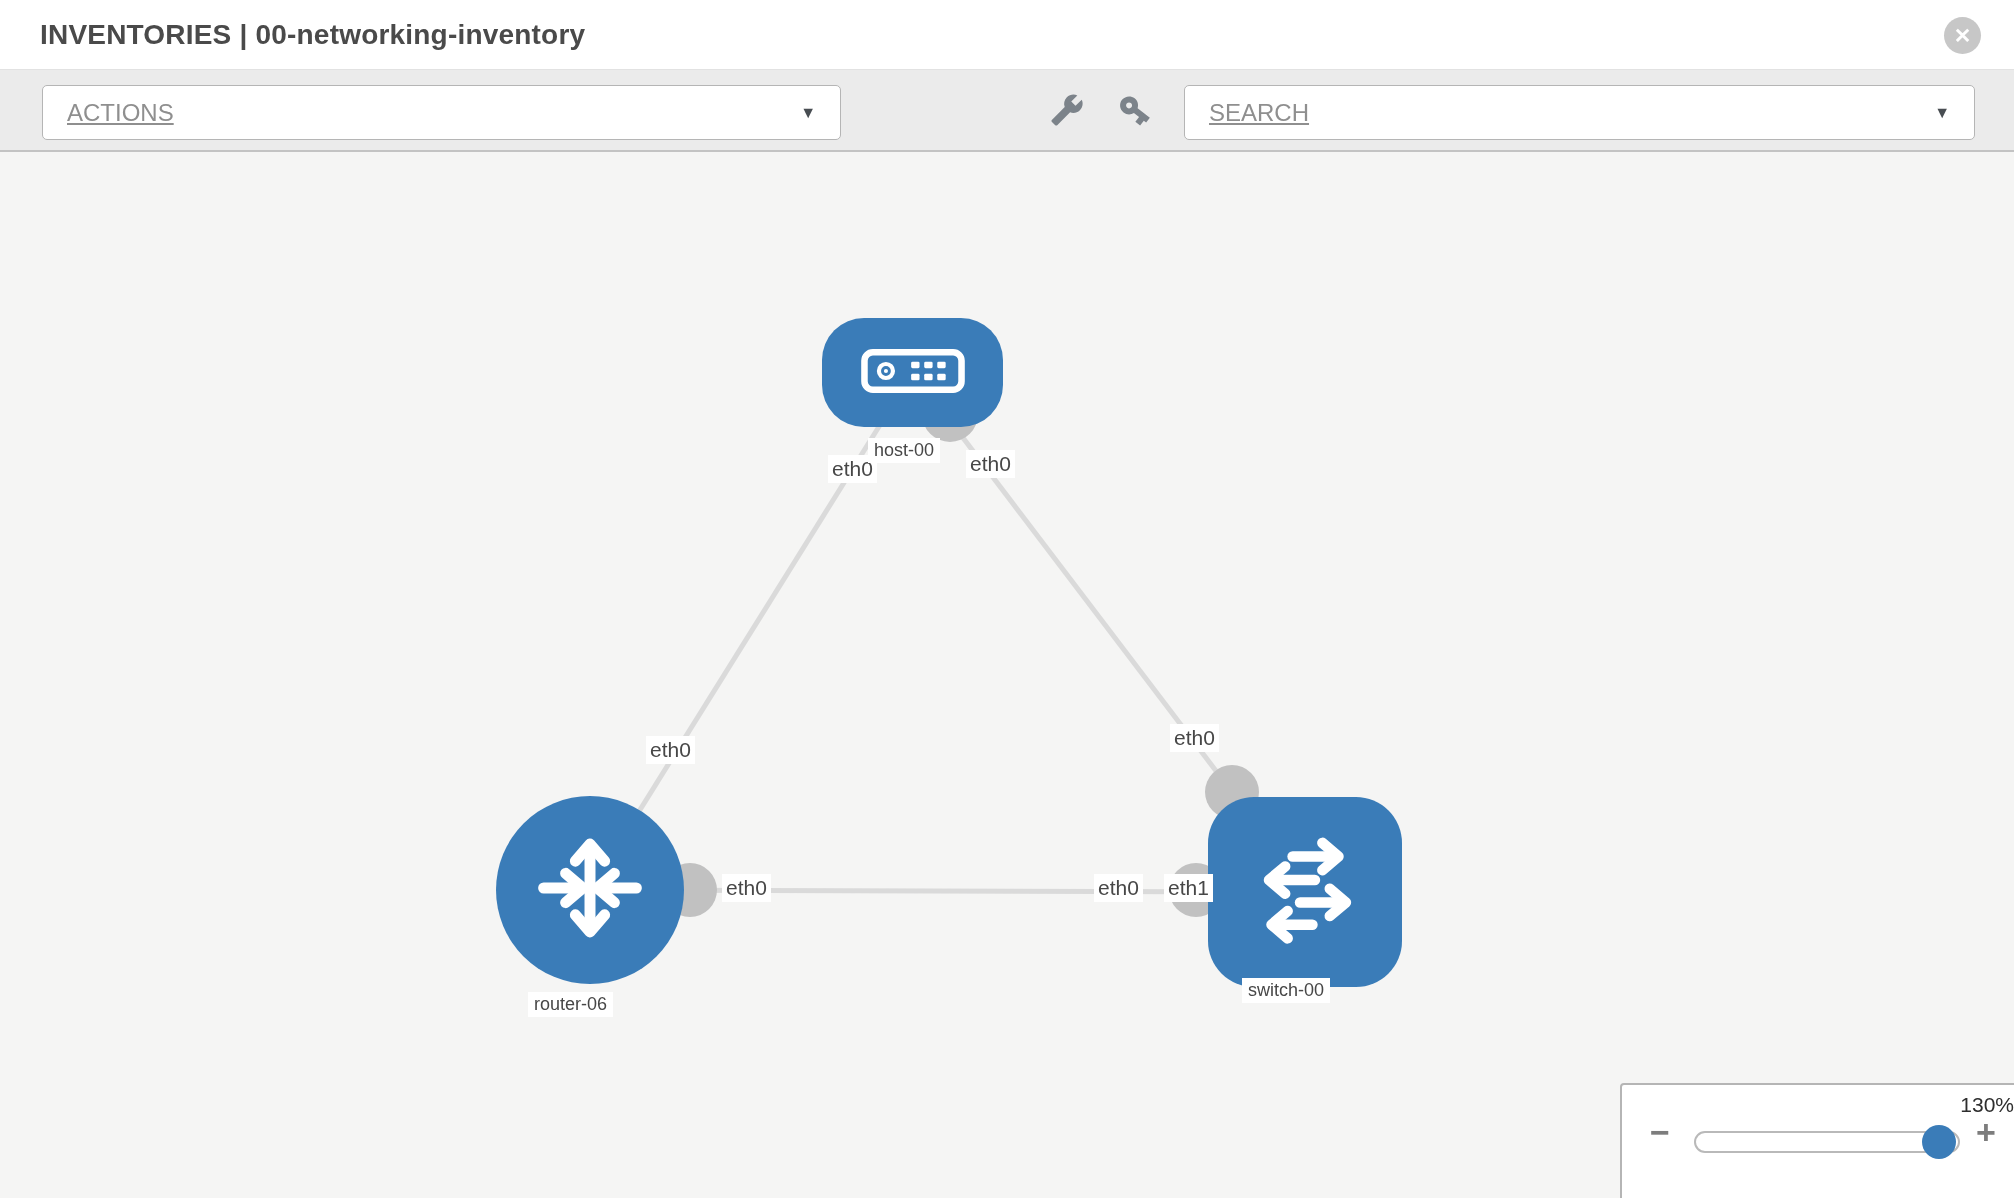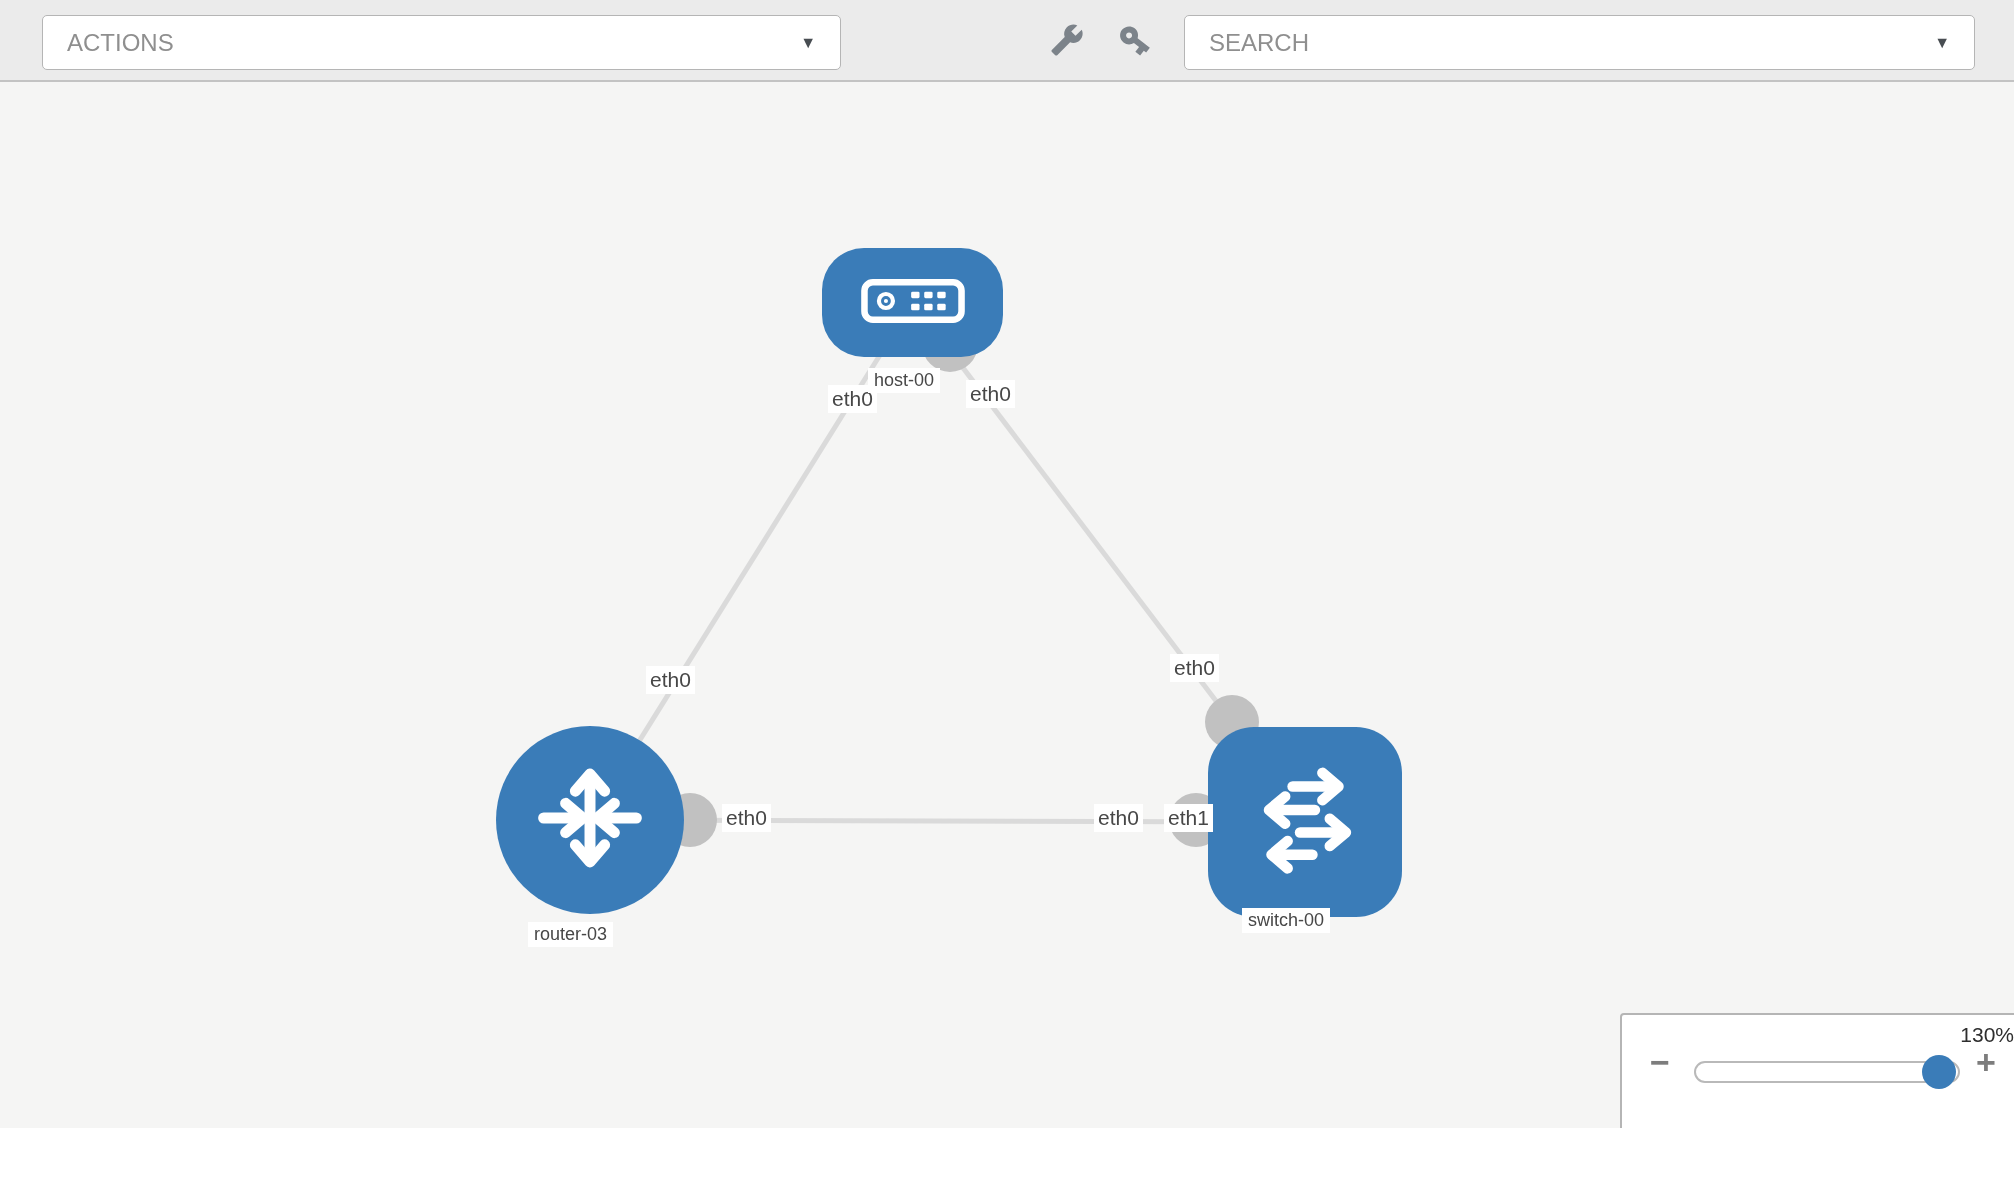--- a/index.html
+++ b/index.html
@@ -11,21 +11,21 @@
   .header { position:relative; height:70px; background:#fff; display:flex; align-items:center; border-bottom:1px solid #e2e2e2; }
   .header .title { padding-left:40px; font-size:28px; font-weight:700; color:#4a4a4a; letter-spacing:.2px; }
   .close-btn { position:absolute; right:33px; top:17px; width:37px; height:37px; border-radius:50%;
                background:#c7c7c7; color:#fff; display:flex; align-items:center; justify-content:center;
                font-size:21px; font-weight:700; cursor:pointer; }
 
   
   .toolbar { position:relative; height:82px; background:#ebebeb; border-bottom:2px solid #c3c3c3; }
   .select-box { position:absolute; top:15px; height:55px; background:#fff; border:1px solid #b5b5b5; border-radius:5px;
                 display:flex; align-items:center; justify-content:space-between; padding:0 24px; cursor:pointer; }
-  .select-box .ph { font-size:24px; color:#8f8f8f; }
+  .select-box .ph { font-size:24px; color:#8f8f8f;text-decoration:underline; }
   .select-box .caret { font-size:16px; color:#484d52; }
   .actions-box { left:42px; width:799px; }
   .search-box  { left:1184px; width:791px; }
   .tool-icon { position:absolute; top:22px; width:40px; height:40px; display:flex; align-items:center; justify-content:center; cursor:pointer; }
   .tool-icon.wrench { left:1047px; }
   .tool-icon.key { left:1115px; }
 
   
   .canvas { position:relative; width:2014px; height:1046px; background:#f5f5f4; overflow:hidden; }
   .links-svg { position:absolute; left:0; top:0; }
@@ -48,20 +48,26 @@
   .slider-track { position:absolute; left:72px; top:46px; width:266px; height:22px; border:2px solid #b9b9b9;
                   border-radius:11px; background:#fff; cursor:pointer; }
   .slider-handle { position:absolute; left:226px; top:-8px; width:34px; height:34px; border-radius:50%;
                    background:#3a7cb8; cursor:grab; }
 </style>
 </head>
 <body>
 
 <div class="app">
 
+  <div class="header">
+    <div class="title">INVENTORIES | 00-networking-inventory</div>
+    <div class="close-btn">
+      <span>✕</span>
+    </div>
+  </div>
 
   <div class="toolbar">
     <div class="select-box actions-box">
       <span class="ph">ACTIONS</span>
       <span class="caret">▼</span>
     </div>
 
     <div class="tool-icon wrench">
       <span>
         <svg viewBox="0 0 24 24" width="34" height="34" style="transform:scaleX(-1)">
@@ -149,21 +155,21 @@
 
     <span class="chip iface" style="left:828px; top:303px;">eth0</span>
     <span class="chip iface" style="left:966px; top:298px;">eth0</span>
     <span class="chip iface" style="left:646px; top:584px;">eth0</span>
     <span class="chip iface" style="left:1170px; top:572px;">eth0</span>
     <span class="chip iface" style="left:722px; top:722px;">eth0</span>
     <span class="chip iface" style="left:1094px; top:722px;">eth0</span>
     <span class="chip iface" style="left:1116px; top:722px;margin-left:48px;">eth1</span>
 
     <span class="chip nodelabel" style="left:868px; top:286px;">host-00</span>
-    <span class="chip nodelabel" style="left:528px; top:840px;">router-03</span>
+    <span class="chip nodelabel" style="left:528px; top:840px;">router-06</span>
     <span class="chip nodelabel" style="left:1242px; top:826px;">switch-00</span>
 
     <div class="zoom-panel">
       <div class="zoom-level">130%</div>
       <div class="zoom-minus"><span>−</span></div>
       <div class="slider-track">
         <div class="slider-handle"></div>
       </div>
       <div class="zoom-plus"><span>+</span></div>
     </div>

